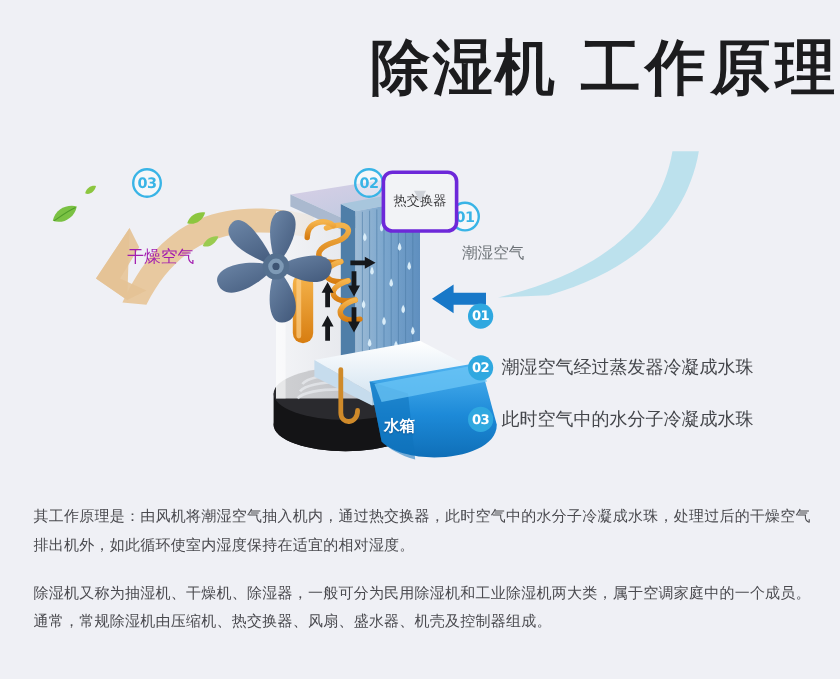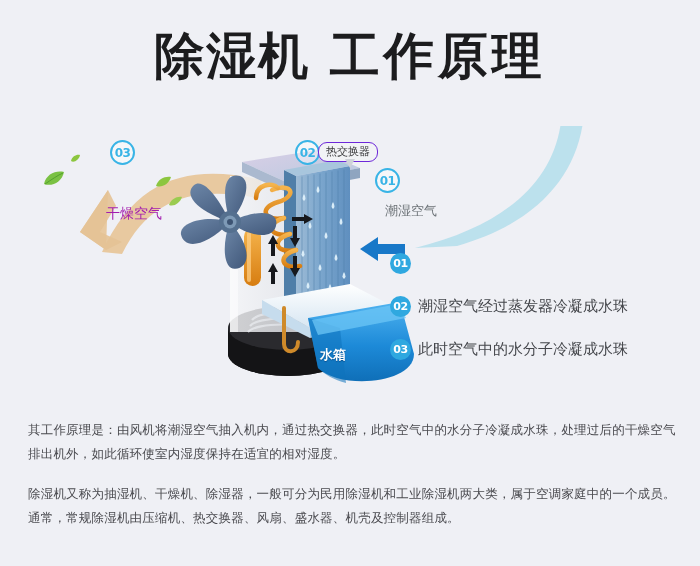--- a/index.html
+++ b/index.html
@@ -9,21 +9,21 @@
     background:#eff0f5;
     font-family:"DejaVu Sans","Liberation Sans",sans-serif;
     overflow:hidden;
     position:relative;
   }
   .page{position:relative;width:700px;height:566px;overflow:hidden;background:#eff0f5;}
 
   
   .title-wrap{
     position:absolute;left:0;top:26px;width:700px;
-    text-align:center;
+    text-align:right;
   }
   .title{
     display:inline-block;
     font-size:50px;
     line-height:60px;
     letter-spacing:2px;
     font-weight:700;
     color:#1c1c1e;
     font-family:"DejaVu Sans","Liberation Sans",sans-serif;
     white-space:nowrap;
@@ -62,22 +62,22 @@
     box-sizing:border-box;
     letter-spacing:-0.5px;
   }
   #badge03{left:110px;top:22px;}
   #badge02{left:295px;top:22px;}
   #badge01{left:375px;top:50px;}
 
   
   .callout{
     position:absolute;left:318px;top:24px;
-    padding:2px 7px;
-    border:1px solid #6d28d9;
+    padding:16px 7px;
+    border:3px solid #6d28d9;
     border-radius:9px;
     background:#f2f3f6;
     font-size:11px;
     color:#3a3a3c;
     white-space:nowrap;
     line-height:14px;
   }
   .callout-tail{
     position:absolute;left:345px;top:41px;
     width:0;height:0;

